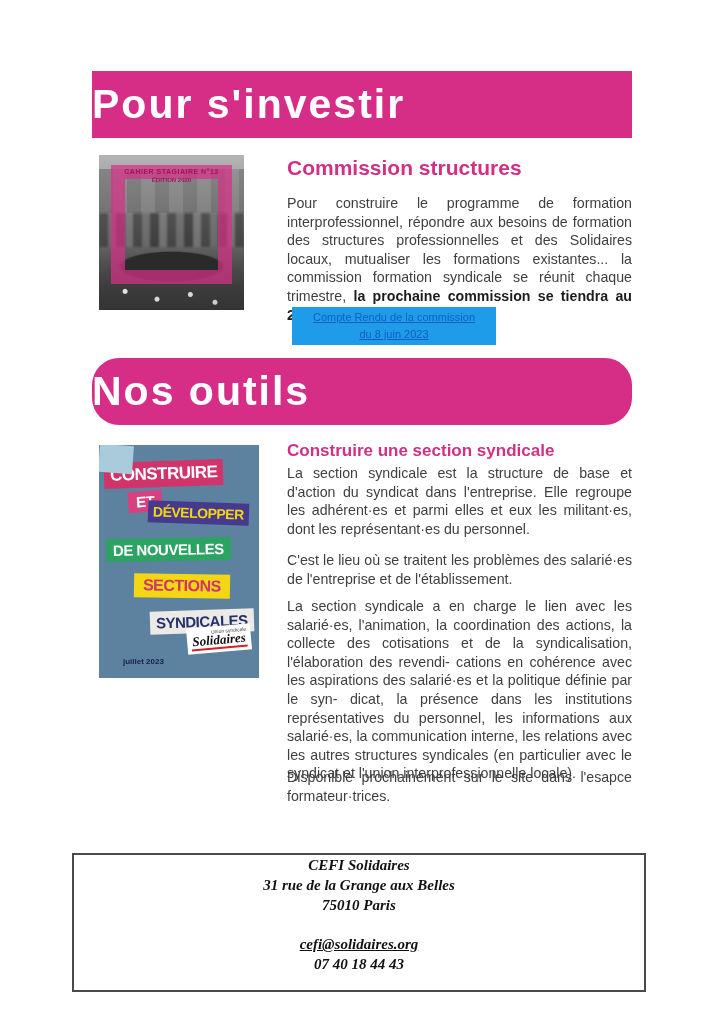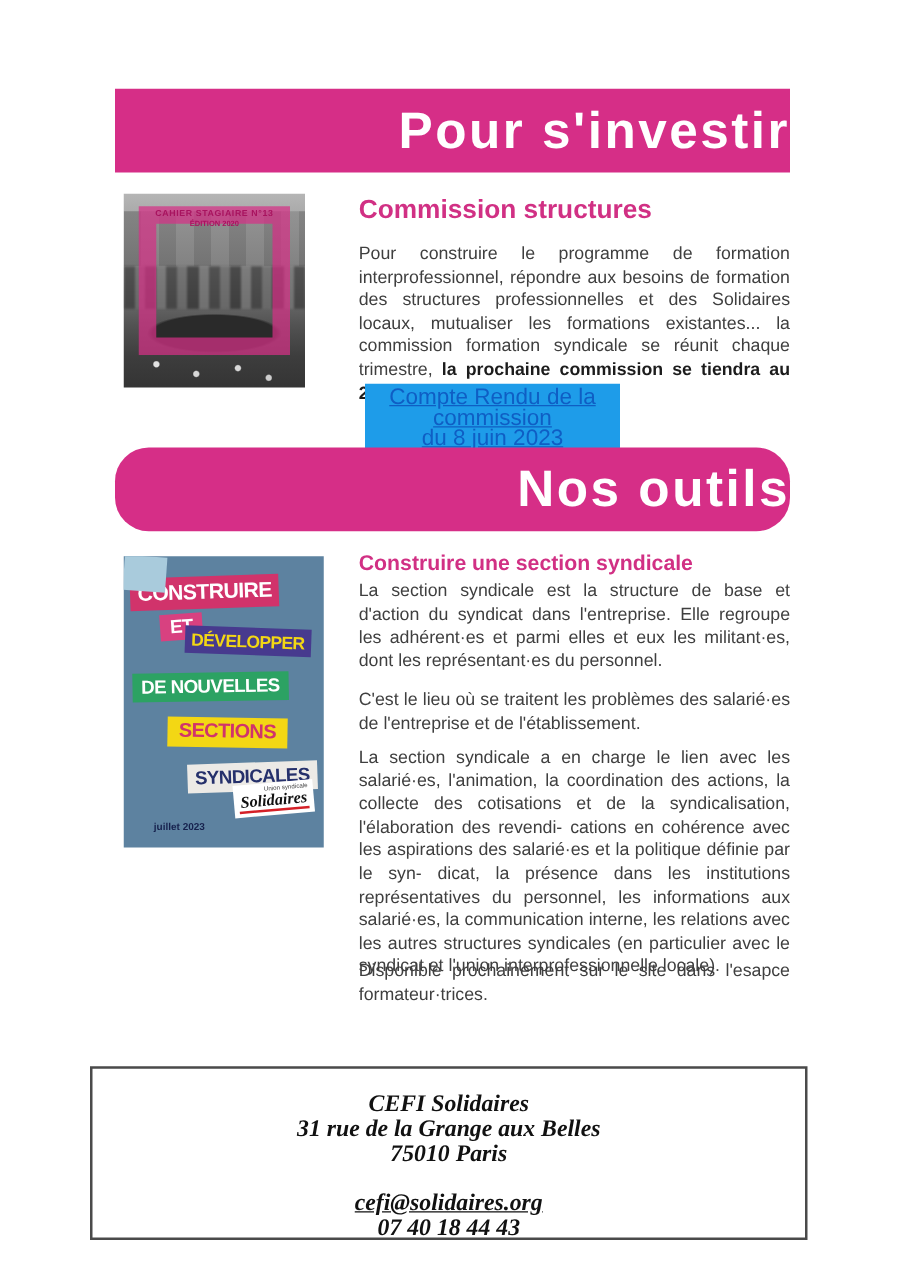--- a/index.html
+++ b/index.html
@@ -7,21 +7,21 @@
   .page {
     position:relative; width:724px; height:1024px; margin:0 auto;
     background:#ffffff; overflow:hidden;
     font-family:"Liberation Sans", sans-serif;
   }
 
   
   .banner {
     position:absolute; left:92px; width:540px; height:67px;
     background:#d62e87; color:#ffffff;
-    display:flex; align-items:center; justify-content:flex-end;
+    display:flex; align-items:center; justify-content:flex-start;
     font-weight:bold; font-size:41px; letter-spacing:2px;
   }
   #banner-invest { top:71px; }
   #banner-tools  { top:358px;border-radius:27px; }
 
   
   .photo {
     position:absolute; left:99px; top:155px; width:145px; height:155px;
     overflow:hidden;
     background:
@@ -69,21 +69,21 @@
   #p-commission { top:194px; }
   #p-tools-1 { top:464px; }
   #p-tools-2 { top:551px; }
   #p-tools-3 { top:597px; }
   #p-tools-4 { top:768px; }
 
   
   .link-btn {
     position:absolute; left:292px; top:307px; width:204px;
     background:#1e9ce9; color:#0f5ec4;
-    font-size:18px; line-height:16.5px; text-align:center;
+    font-size:11px; line-height:16.5px; text-align:center;
     padding:2px 4px 3px 4px; cursor:pointer;
   }
   .link-btn div { text-decoration:underline; }
 
   
   .cover {
     position:absolute; left:99px; top:445px; width:160px; height:233px;
     background:#5d82a0; overflow:hidden;
   }
   .cover .block {
@@ -112,22 +112,21 @@
   }
   .solidaires-logo .logo-rule {
     width:56px; height:2px; background:#d42027; margin-top:1px;
   }
 
   
   .footer-box {
     position:absolute; left:72px; top:853px; width:574px; height:139px;
     border:2px solid #4a4a4a; background:#fff;
     font-family:"Liberation Serif", serif; font-style:italic; font-weight:bold;
-    color:#111; font-size:19px; line-height:20px; text-align:center;
-    padding-top:19px;
+    color:#111; font-size:15px; line-height:20px; text-align:center;
   }
   .footer-box .gap { height:19px; }
   .footer-box .email { text-decoration:underline; cursor:pointer; display:inline-block; }
 </style>
 </head>
 <body>
 
 <div class="page">
 
   <div class="banner" id="banner-invest">

